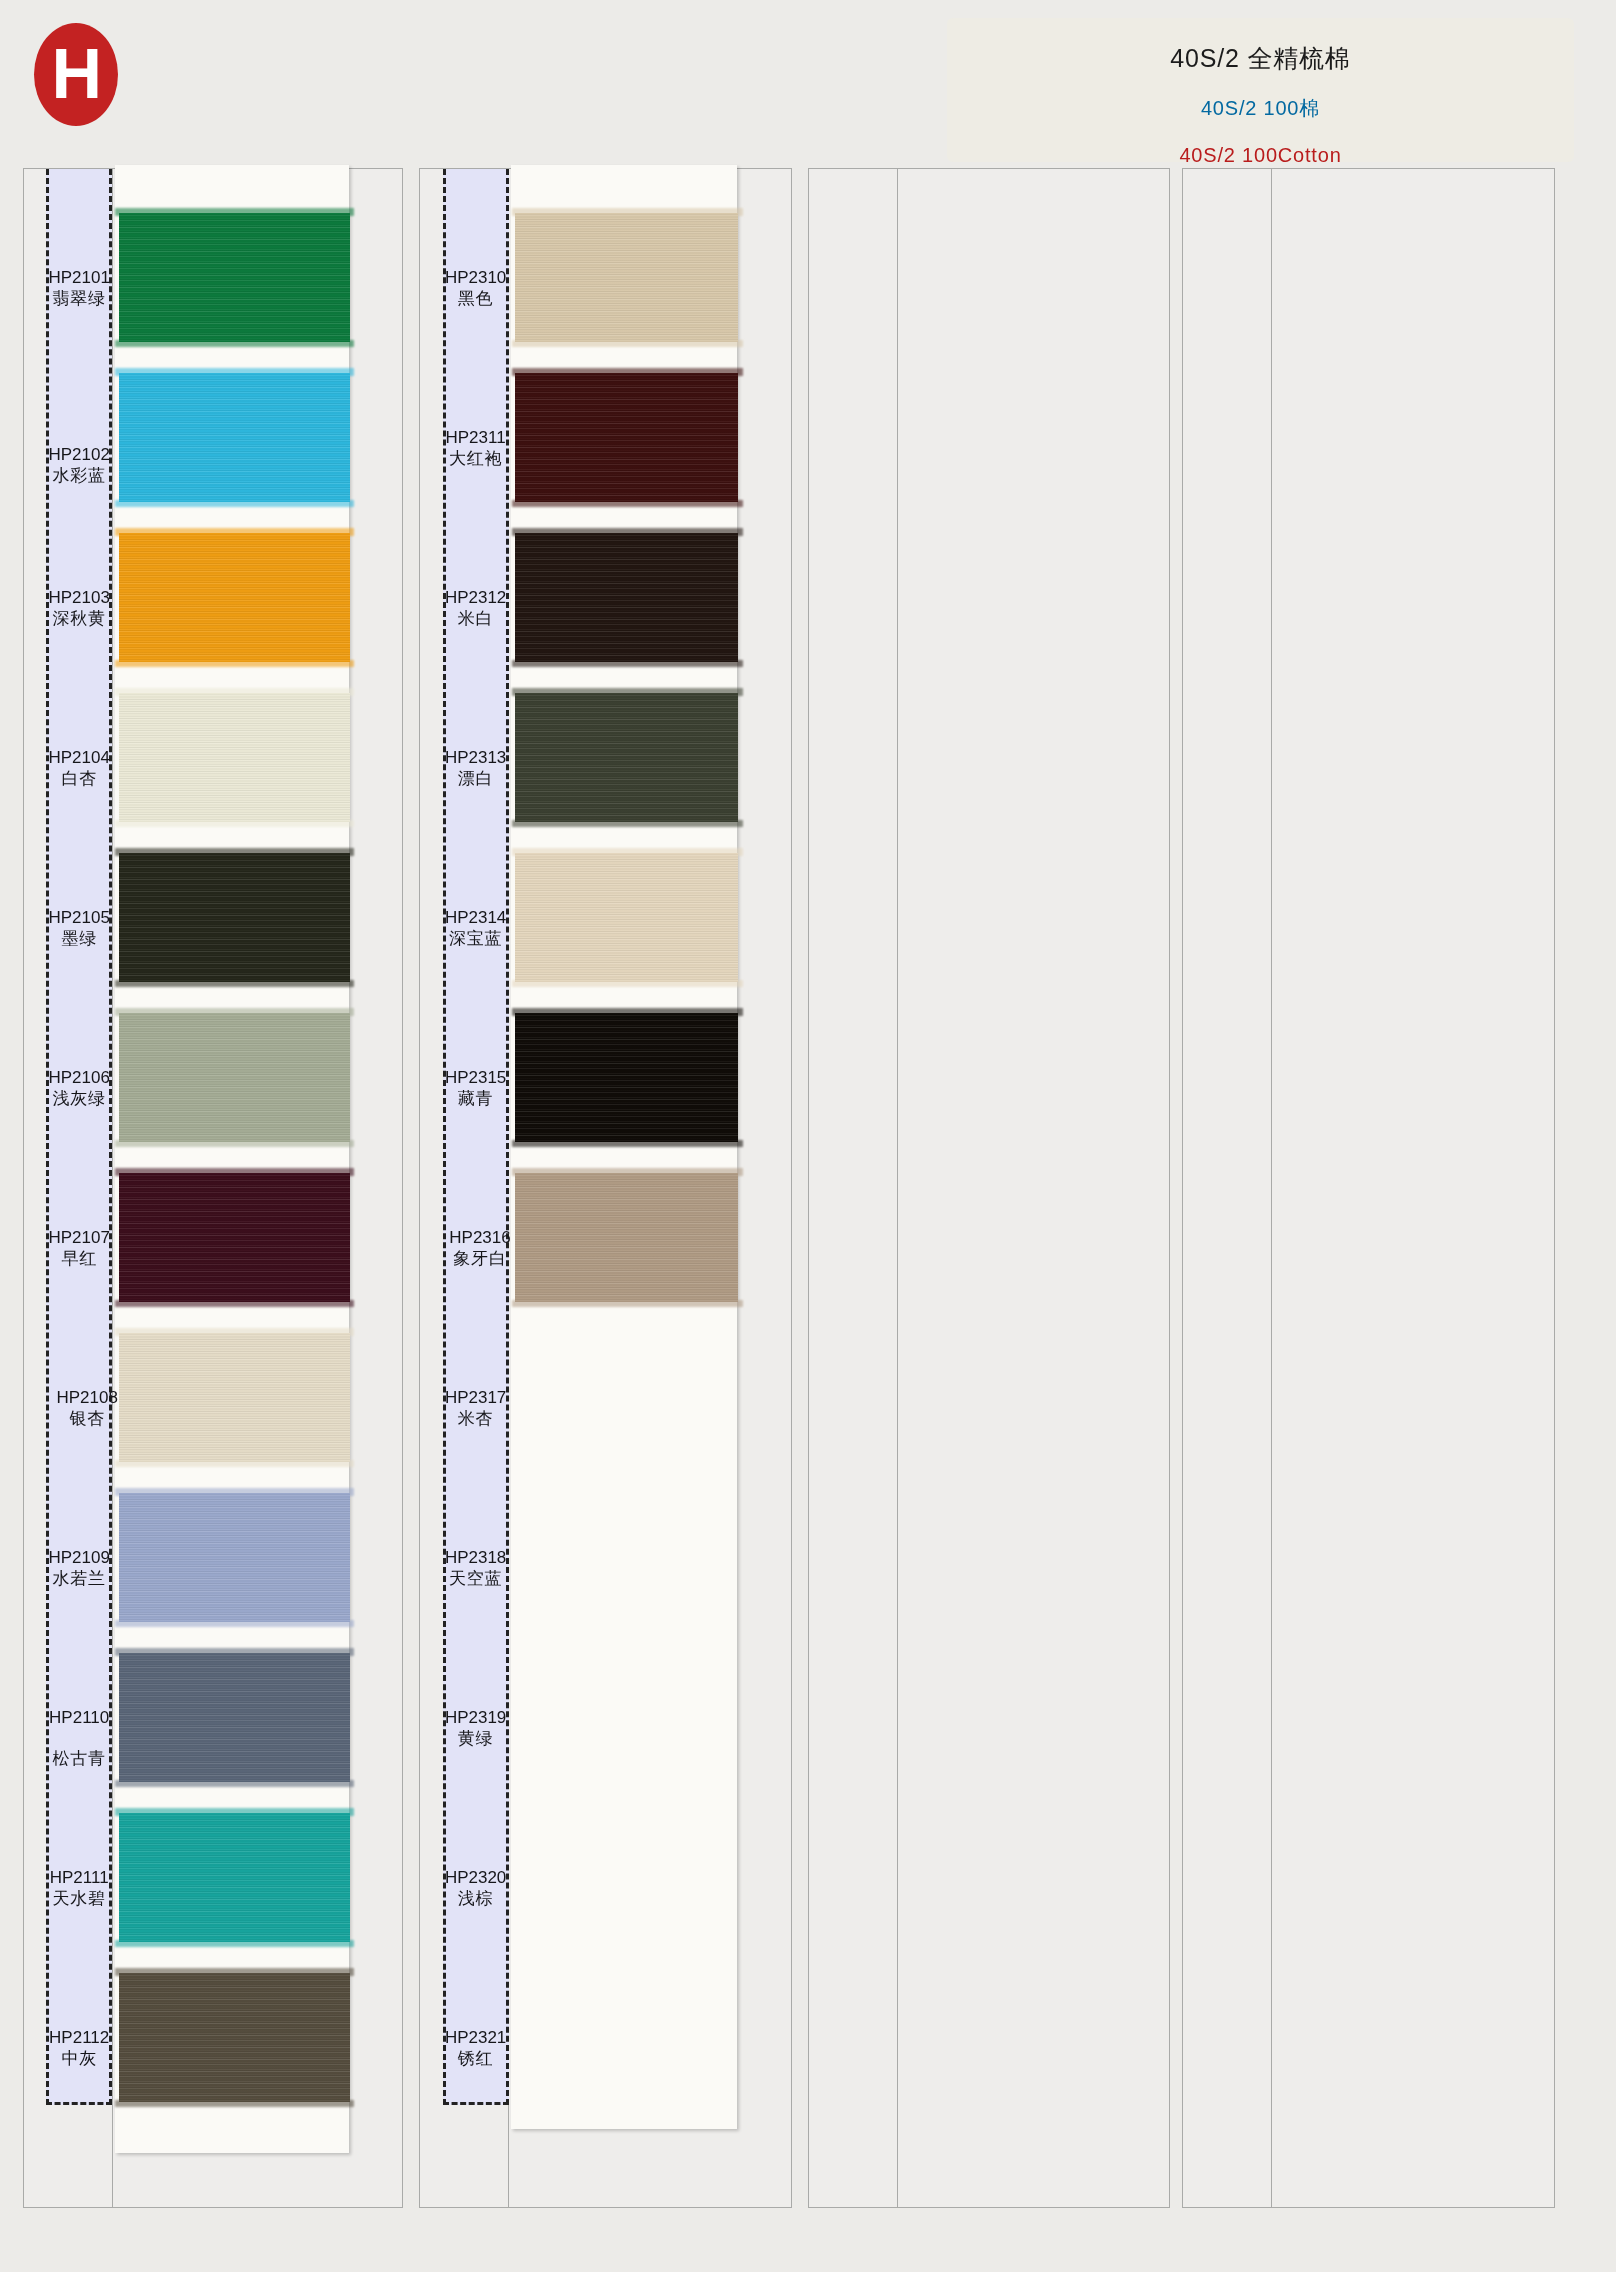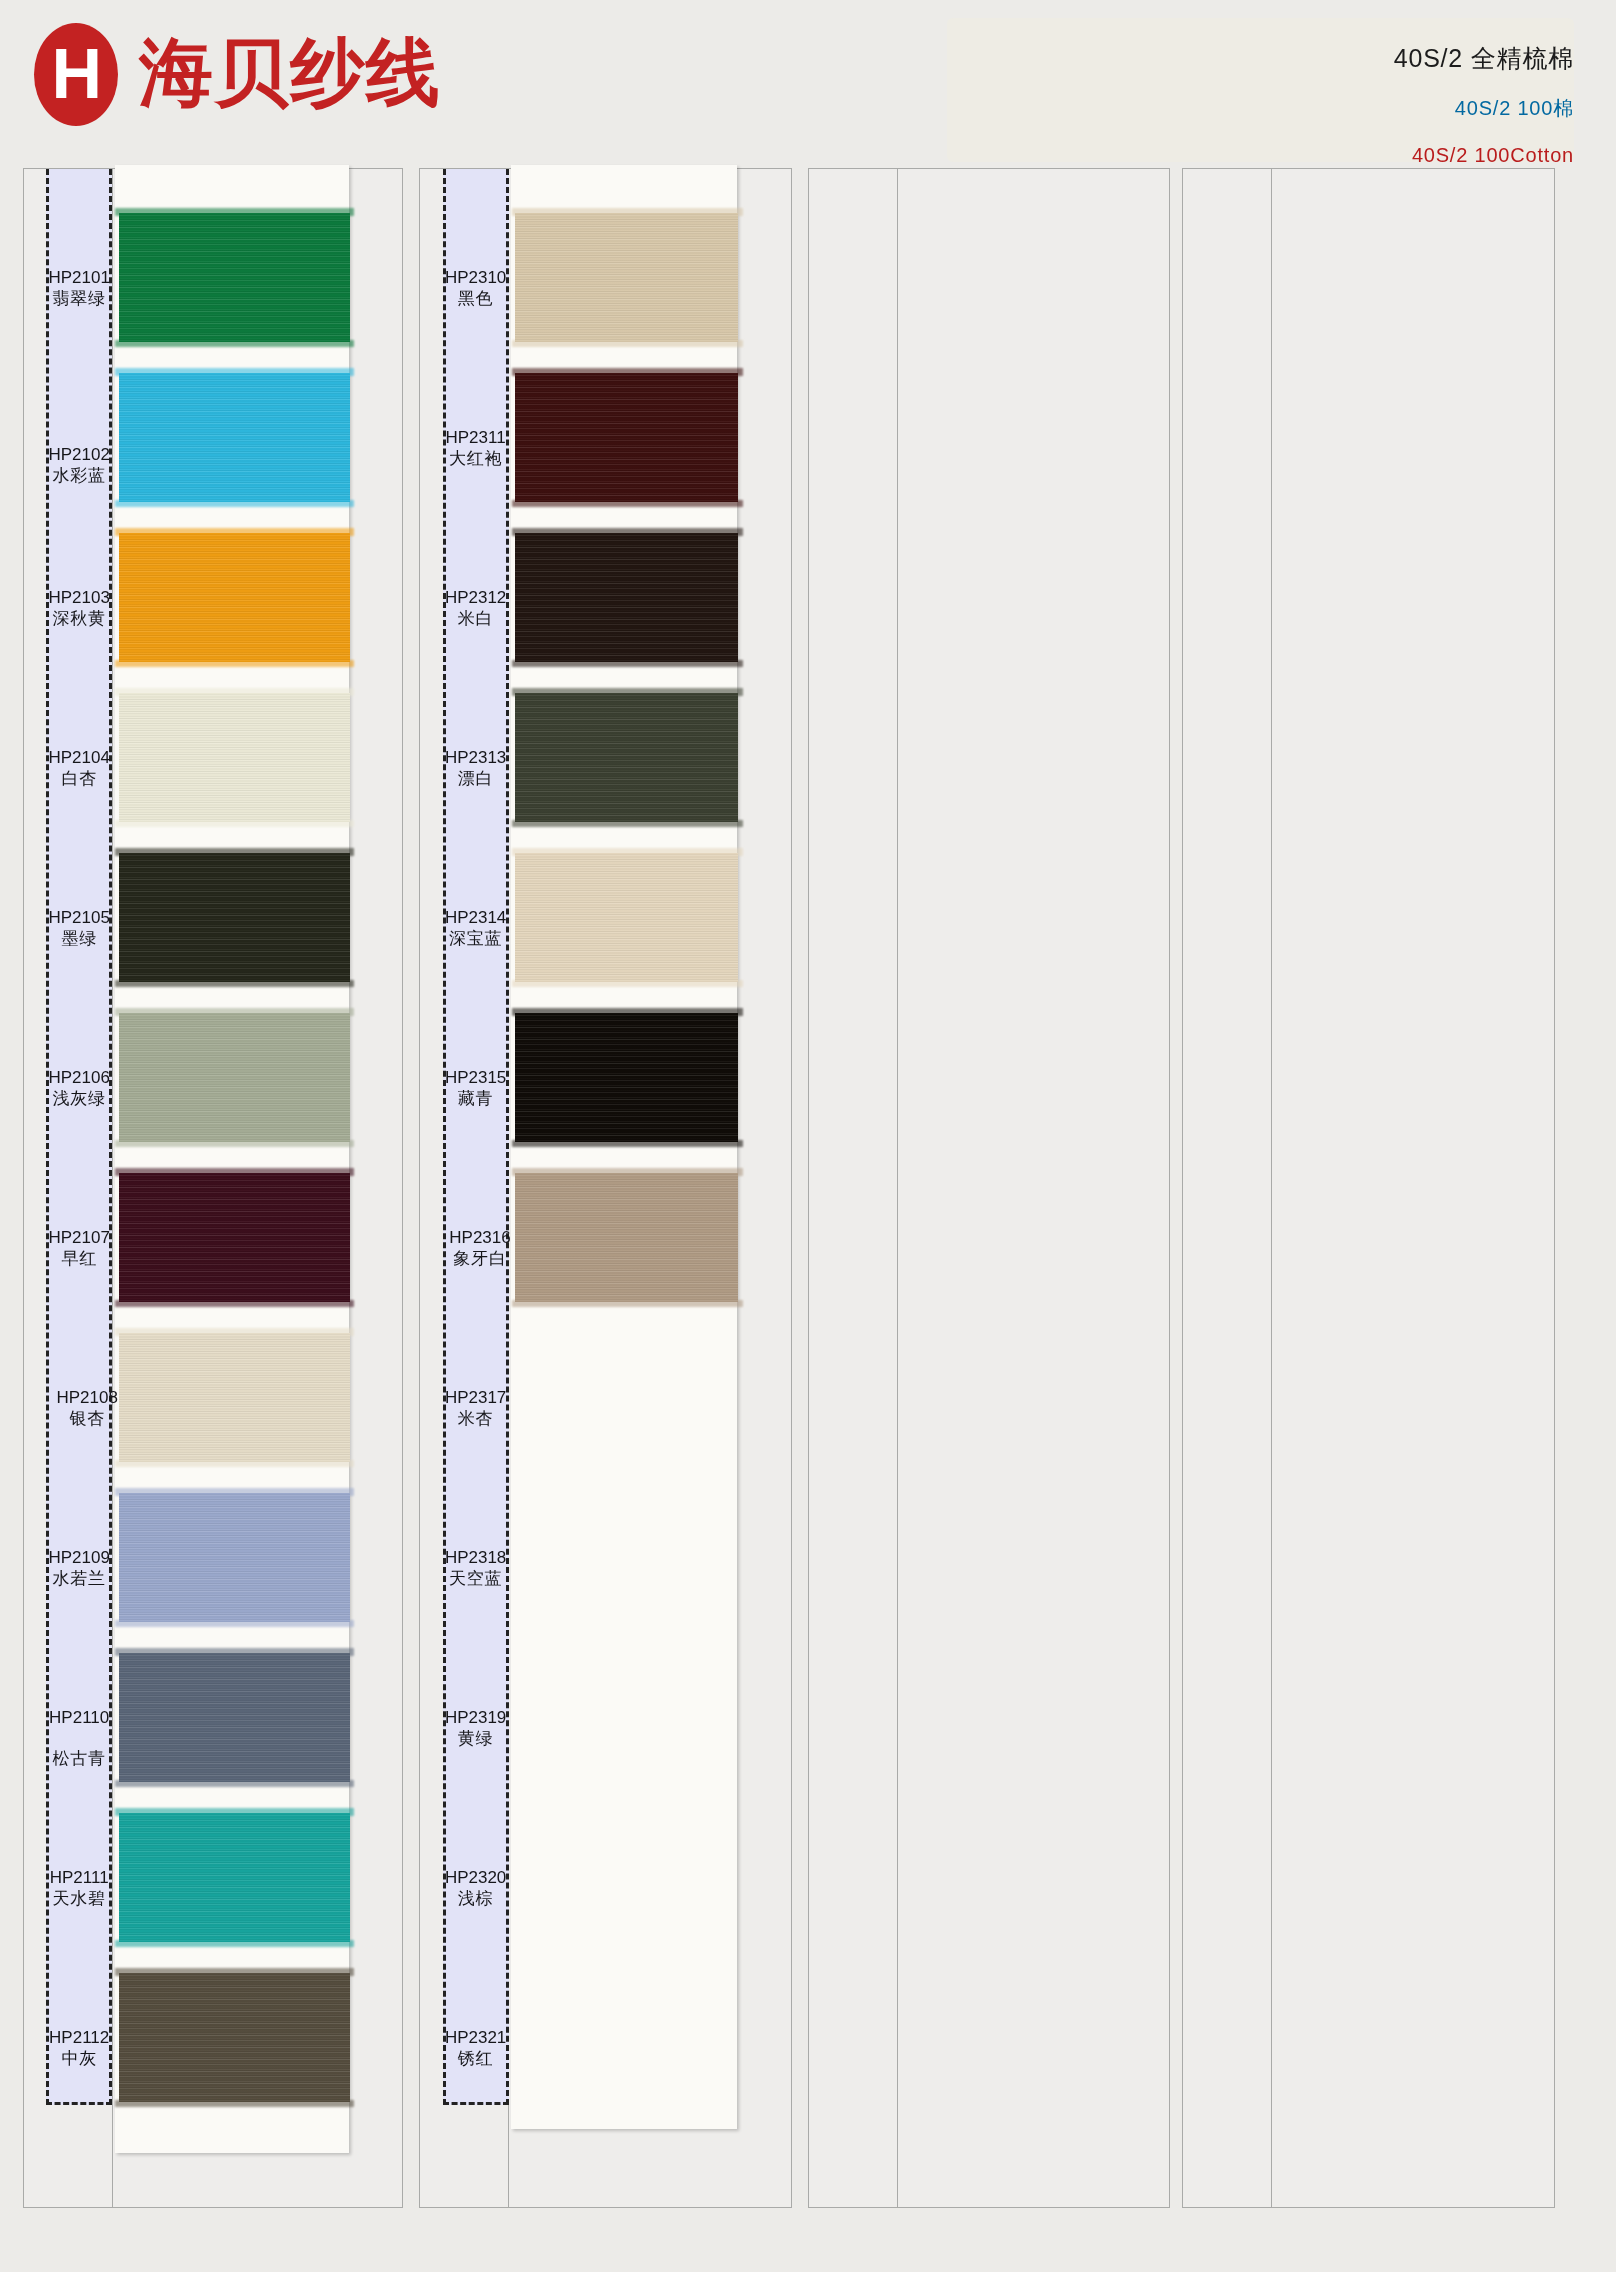--- a/index.html
+++ b/index.html
@@ -20,21 +20,21 @@
     font-family:"Liberation Sans",sans-serif;letter-spacing:-1.6px;
   }
   .brand-name{
     color:#c32222;font-size:74px;font-weight:bold;letter-spacing:1.6px;
     font-family:"DejaVu Sans",sans-serif;white-space:nowrap;
   }
 
   .spec-box{
     position:absolute;left:947px;top:18px;width:627px;height:144px;
     background:#eeece4;border-radius:5.7px;
-    display:flex;flex-direction:column;align-items:flex-end;
+    display:flex;flex-direction:column;align-items:center;
   }
   .spec-title{font-size:25px;color:#1c1c1c;margin-top:24px;letter-spacing:0.8px;}
   .spec-sub1{font-size:20px;color:#0369a1;margin-top:20px;letter-spacing:0.8px;}
   .spec-sub2{font-size:20px;color:#b91c1c;margin-top:22px;letter-spacing:0.8px;}
 
   
   .board{position:absolute;left:0;top:0;width:1616px;height:2273px;}
   .column{
     position:absolute;top:168px;height:2040px;
     border:1.6px solid #a9aaa8;background:#eeedeb;box-sizing:border-box;
@@ -80,21 +80,20 @@
   .swatch .fuzz-top{top:-4.8px;}
   .swatch .fuzz-bot{bottom:-4.8px;}
 </style>
 </head>
 <body>
 
 <div class="brand">
   <div class="brand-emblem">
     <span>H</span>
   </div>
-  <div class="brand-name">海贝纱线</div>
 </div>
 
 <div class="spec-box">
   <div class="spec-title">40S/2 全精梳棉</div>
   <div class="spec-sub1">40S/2  100棉</div>
   <div class="spec-sub2">40S/2  100Cotton</div>
 </div>
 
 <div class="board" id="board">
     <div class="column" style="left: 22.6px; width: 380px; top: 168px; height: 2040px;">

